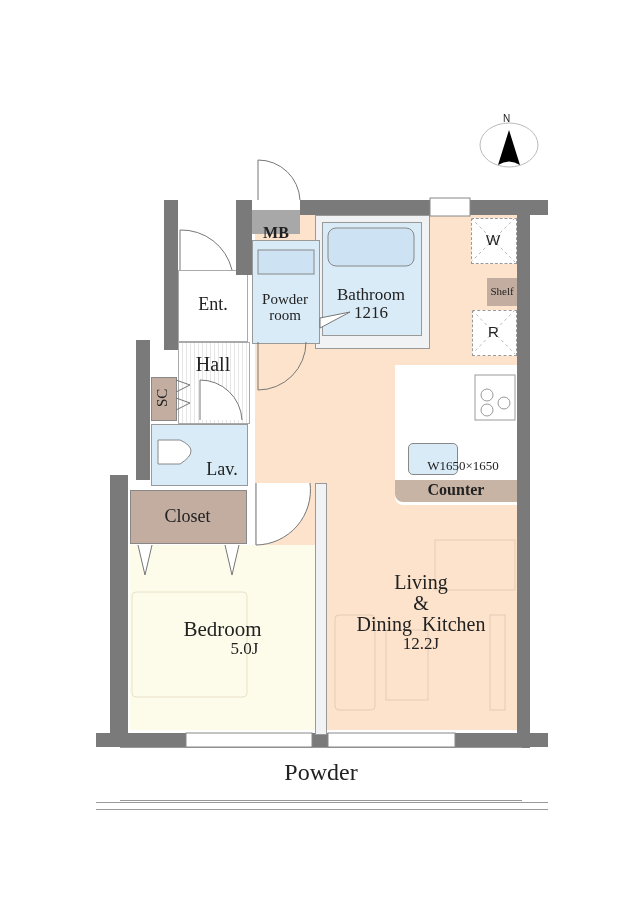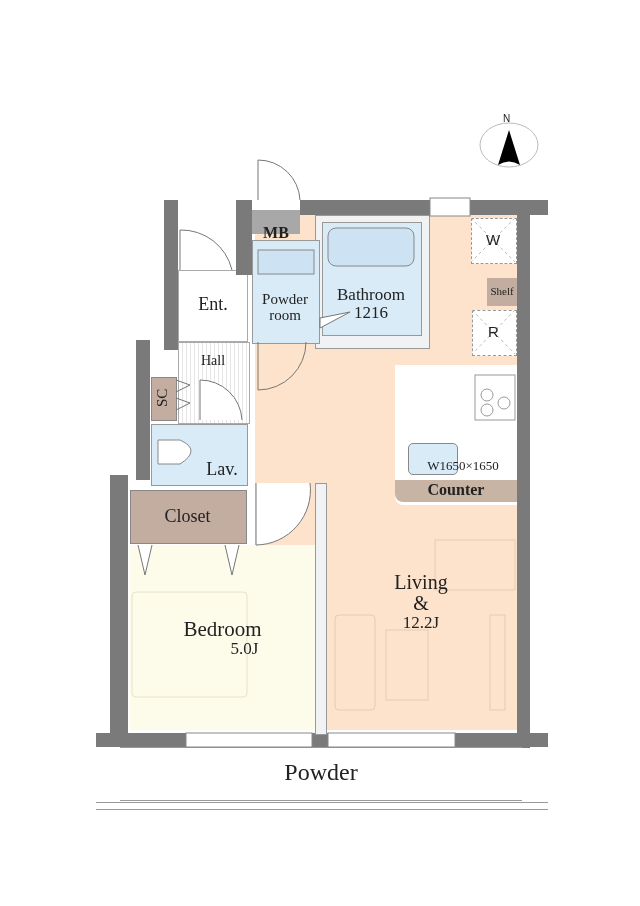--- a/index.html
+++ b/index.html
@@ -96,21 +96,21 @@
     </g>
     <g stroke="#e8e2c8" fill="none">
       <rect x="132" y="592" width="115" height="105" rx="4"></rect>
     </g>
   </svg>
 
   <div class="lbl" style="left:503px;top:114px;font-size:10px;font-family:'Liberation Sans',sans-serif;">N</div>
 
   <div class="lbl" style="left:252px;top:213px;width:48px;font-size:16px;font-weight:bold;margin-top:12px;">MB</div>
   <div class="lbl" style="left:178px;top:295px;width:70px;font-size:18px;">Ent.</div>
-  <div class="lbl" style="left:178px;top:354px;width:70px;font-size:14px;">Hall</div>
+  <div class="lbl" style="left:178px;top:354px;width:70px;font-size:20px;">Hall</div>
   <div class="lbl" style="left:148px;top:390px;width:30px;font-size:15px;transform:rotate(-90deg);">SC</div>
 
   <div class="lbl" style="left:252px;top:292px;width:66px;font-size:15px;">
     <div>Powder</div>
     <div>room</div>
   </div>
   <div class="lbl" style="left:322px;top:286px;width:98px;font-size:17px;">
     <div>Bathroom</div>
     <div>1216</div>
   </div>
@@ -119,20 +119,21 @@
   <div class="lbl" style="left:130px;top:507px;width:115px;font-size:18px;">Closet</div>
 
   <div class="lbl" style="left:130px;top:618px;width:185px;font-size:21px;">
     <div>Bedroom</div>
     <div style="font-size:17px;padding-left:44px;">5.0J</div>
   </div>
 
   <div class="lbl" style="left:325px;top:572px;width:192px;font-size:20px;">
     <div>Living</div>
     <div>&amp;</div>
+    <div style="white-space:pre;">Dining  Kitchen</div>
     <div style="font-size:17px;">12.2J</div>
   </div>
 
   <div class="lbl" style="left:471px;top:232px;width:44px;font-size:15px;font-family:'Liberation Sans',sans-serif;">W</div>
   <div class="lbl" style="left:472px;top:324px;width:43px;font-size:15px;font-family:'Liberation Sans',sans-serif;">R</div>
   <div class="lbl" style="left:486px;top:286px;width:32px;font-size:11px;">Shelf</div>
   <div class="lbl" style="left:418px;top:459px;width:90px;font-size:13px;">W1650×1650</div>
   <div class="lbl" style="left:395px;top:482px;width:122px;font-size:16px;font-weight:bold;">Counter</div>
 
   <div class="lbl" style="left:120px;top:760px;width:402px;font-size:24px;">Powder</div>

